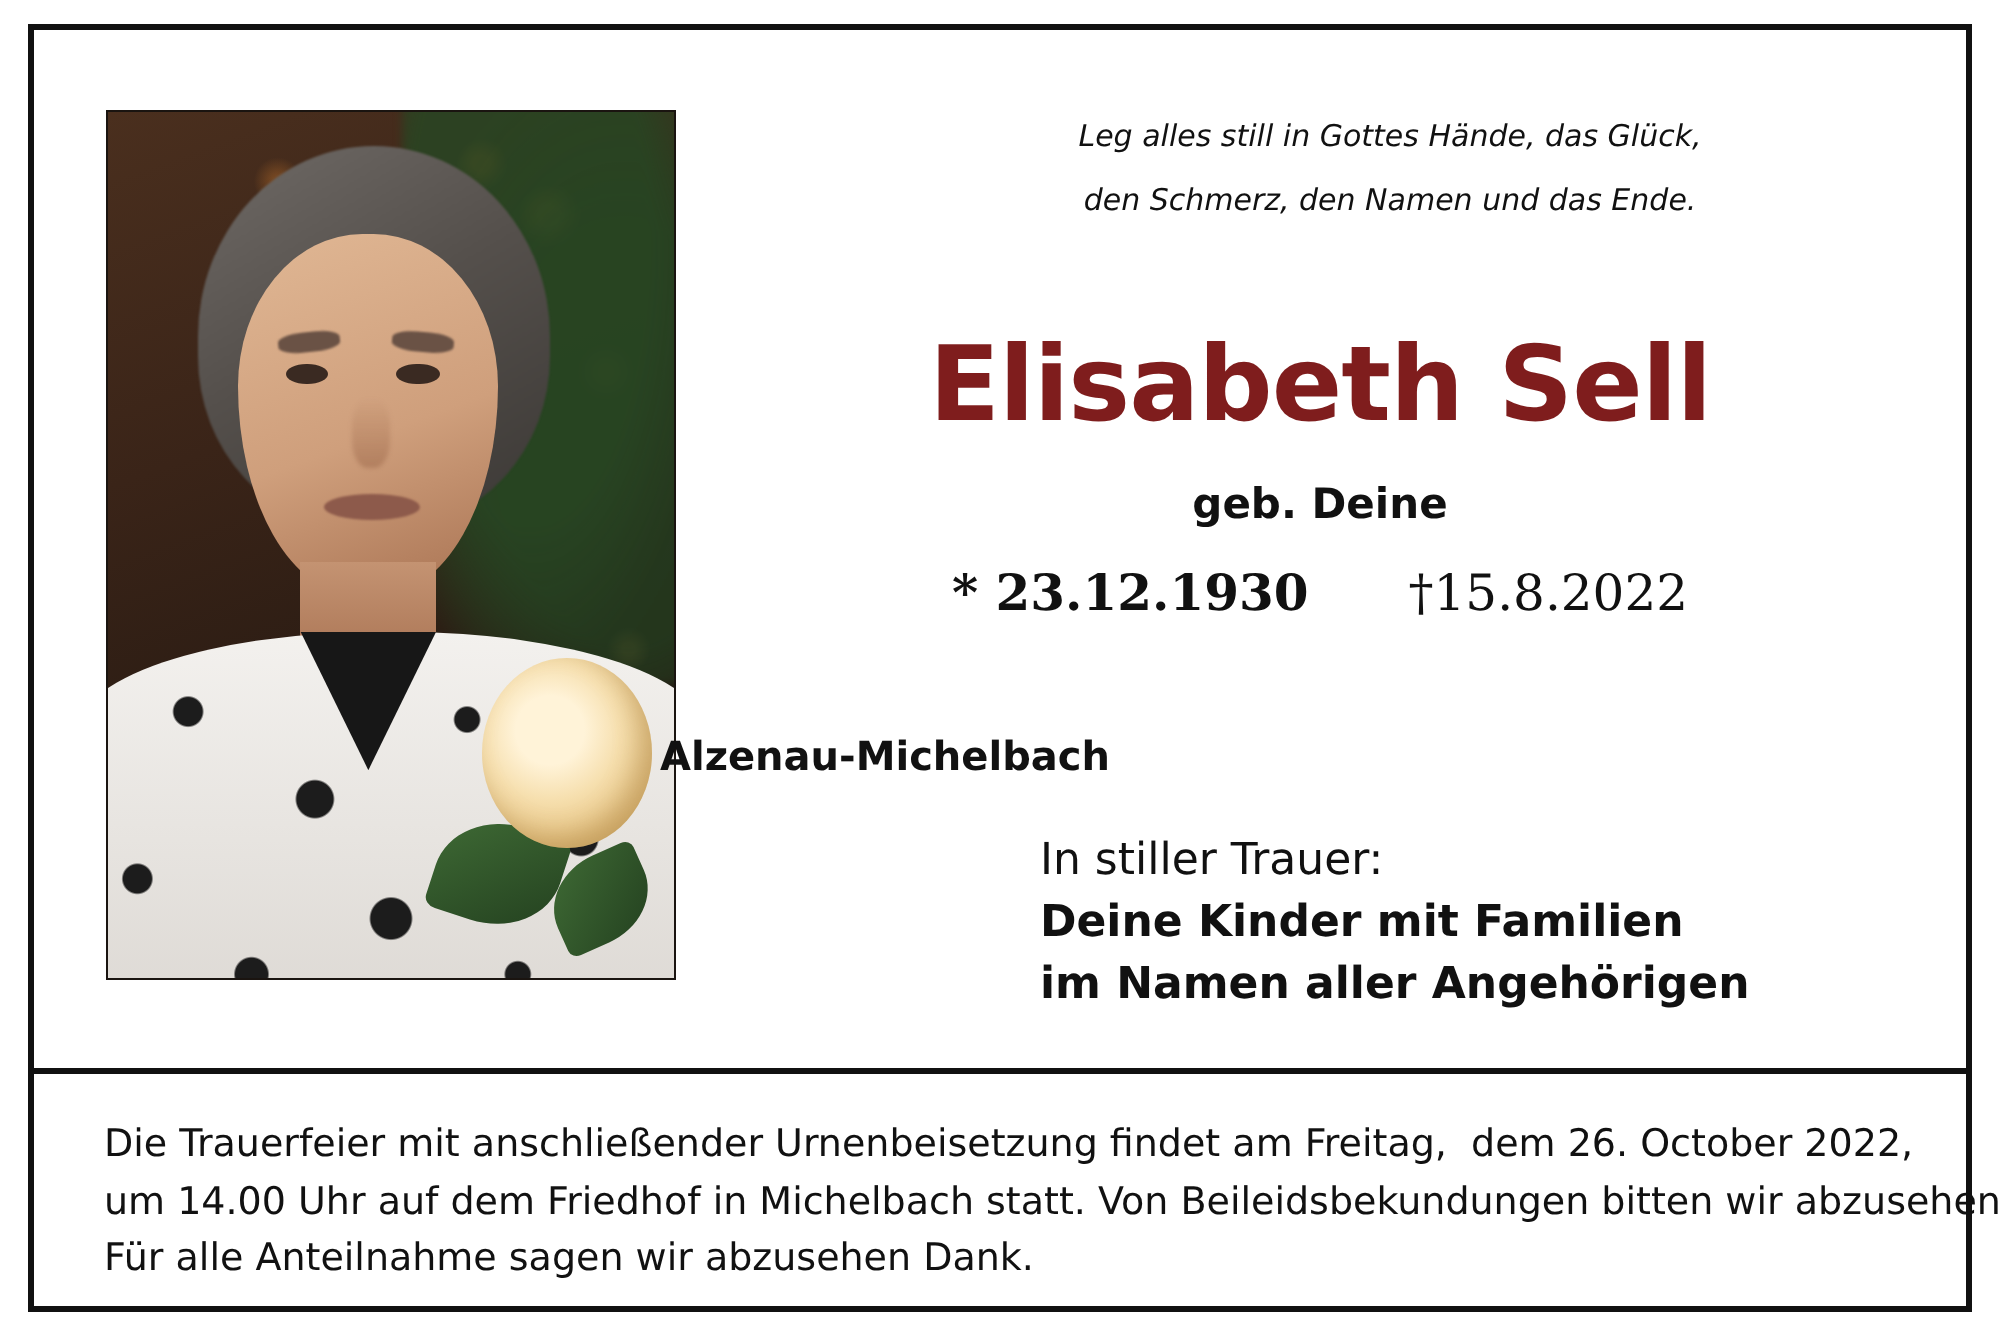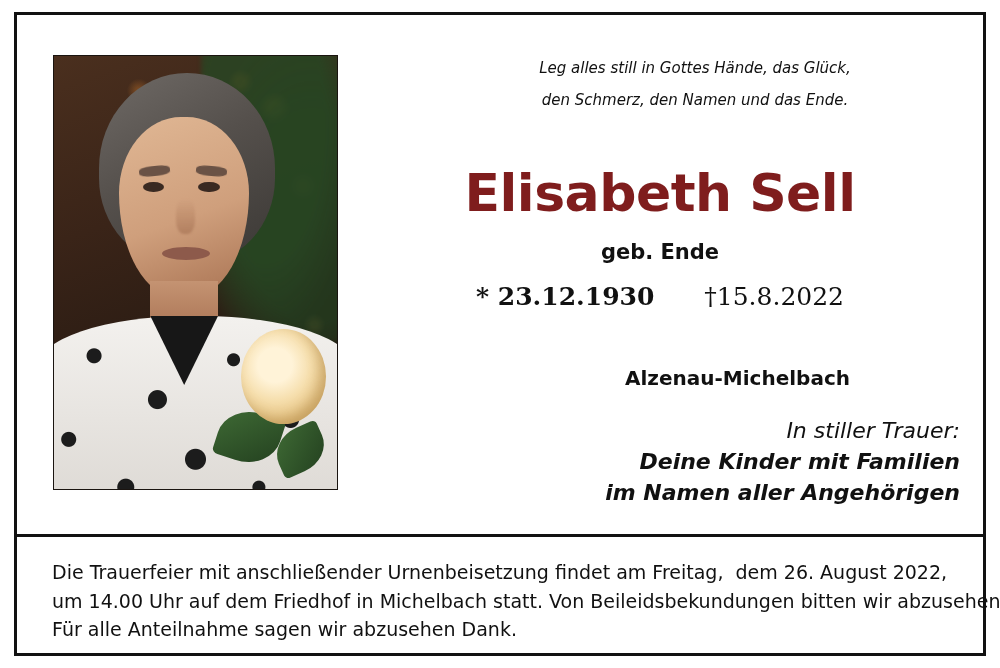--- a/index.html
+++ b/index.html
@@ -231,35 +231,34 @@
     font-family: "DejaVu Serif", serif;
     font-size: 25px;
     color: #111111;
   }
   .dates .birth { margin-right: 42px; font-weight: bold; }
   .place {
     position: absolute;
     left: 330px;
     top: 366px;
     width: 520px;
-    text-align: right;
+    text-align: left;
     font-family: "DejaVu Sans", sans-serif;
     font-size: 20px;
     font-weight: 700;
     color: #111111;
   }
   .mourners {
     position: absolute;
     left: 520px;
     top: 415px;
     width: 440px;
-    text-align: right;
-    font-family: "DejaVu Sans", sans-serif;
-    color: #111111;
-    font-style: italic;
+    text-align: left;
+    font-family: "DejaVu Sans", sans-serif;
+    color: #111111;
   }
   .mourners .lead {
     font-size: 22px;
     line-height: 31px;
     font-weight: 400;
   }
   .mourners .bold {
     font-size: 22px;
     line-height: 31px;
     font-weight: 700;
@@ -304,34 +303,34 @@
     <div class="leaf2"></div>
     <div class="rose"></div>
   </div>
 
   <div class="verse">
     <div>Leg alles still in Gottes Hände, das Glück,</div>
     <div>den Schmerz, den Namen und das Ende.</div>
   </div>
 
   <div class="name">Elisabeth Sell</div>
-  <div class="maiden">geb. Ende</div>
+  <div class="maiden">geb. Deine</div>
 
   <div class="dates">
     <span class="birth">* 23.12.1930</span>
     <span class="death">†15.8.2022</span>
   </div>
 
   <div class="place">Alzenau-Michelbach</div>
 
   <div class="mourners">
     <div class="lead">In stiller Trauer:</div>
     <div class="bold">Deine Kinder mit Familien</div>
     <div class="bold">im Namen aller Angehörigen</div>
   </div>
 
   <div class="footer">
-    <div>Die Trauerfeier mit anschließender Urnenbeisetzung findet am Freitag,  dem 26. August 2022,</div>
+    <div>Die Trauerfeier mit anschließender Urnenbeisetzung findet am Freitag,  dem 26. October 2022,</div>
     <div>um 14.00 Uhr auf dem Friedhof in Michelbach statt. Von Beileidsbekundungen bitten wir abzusehen.</div>
     <div>Für alle Anteilnahme sagen wir abzusehen Dank.</div>
   </div>
 
 </div>
 
 </body></html>

